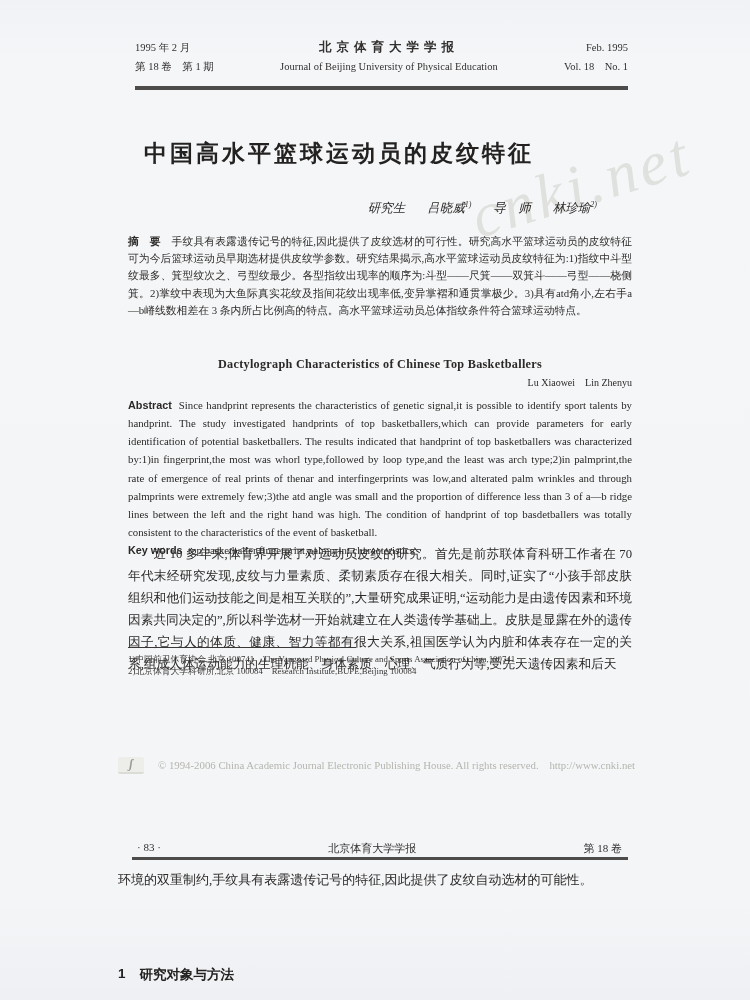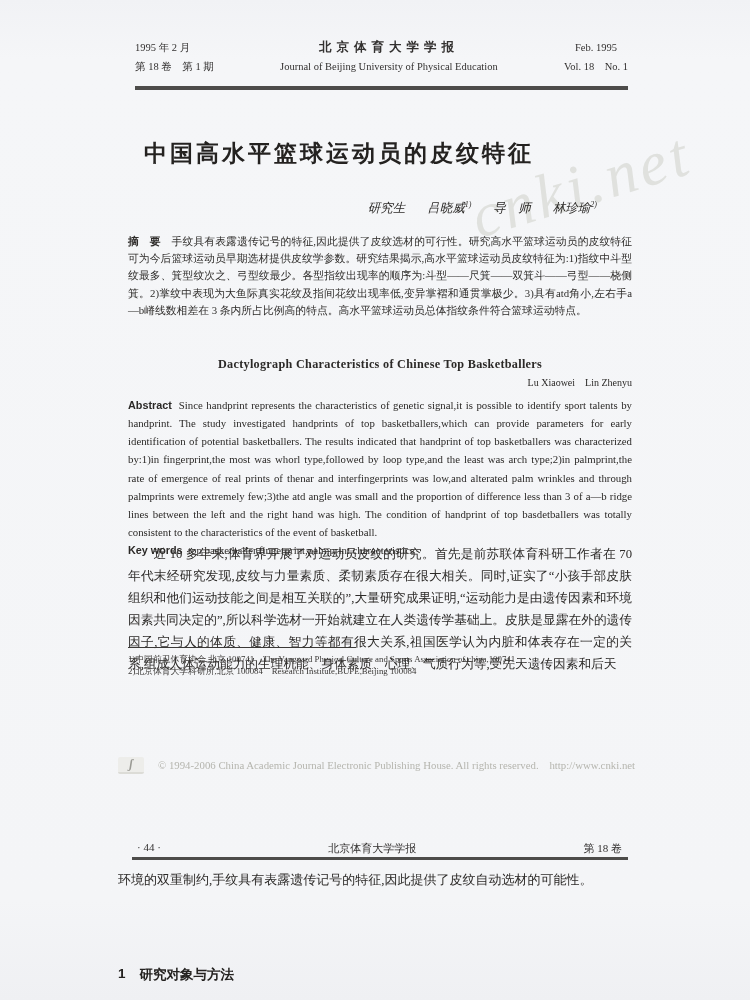--- a/index.html
+++ b/index.html
@@ -28,21 +28,21 @@
   }
   .layer { position: absolute; z-index: 1; }
 
   
   .jheader {
     top: 38px; left: 135px; right: 122px;
     display: flex; justify-content: space-between; align-items: flex-start;
     font-size: 10.5px; line-height: 19px; color: #333130;
   }
   .jh-left, .jh-right { white-space: nowrap; }
-  .jh-right { text-align: center; }
+  .jh-right { text-align: right; }
   .jh-center { text-align: center; }
   .jh-title-cn { font-weight: bold; font-size: 12.5px; letter-spacing: 5px; }
   .jh-title-en { font-size: 10.5px; }
   .rule-thick {
     top: 86px; left: 135px; right: 122px; height: 4px;
     background: #4d4c4a;
   }
 
   
   .title-cn {
@@ -183,21 +183,21 @@
     <div>1)中国前卫体育协会,北京 100741　The Vanguard Physical Culture and Sports Association of china,100741</div>
     <div>2)北京体育大学科研所,北京 100084　Research Institute,BUPE,Beijing 100084</div>
   </div>
 
   <div class="layer cnki-bar">
     <span class="cnki-logo">ʃ</span>
     <span>© 1994-2006 China Academic Journal Electronic Publishing House. All rights reserved.　http://www.cnki.net</span>
   </div>
 
   <div class="layer p2header">
-    <span>· 44 ·</span>
+    <span>· 83 ·</span>
     <span>北京体育大学学报</span>
     <span>第 18 卷</span>
   </div>
 
   <div class="layer rule-p2"></div>
 
   <div class="layer p2body">
     <p>环境的双重制约,手纹具有表露遗传记号的特征,因此提供了皮纹自动选材的可能性。</p>
   </div>
 

